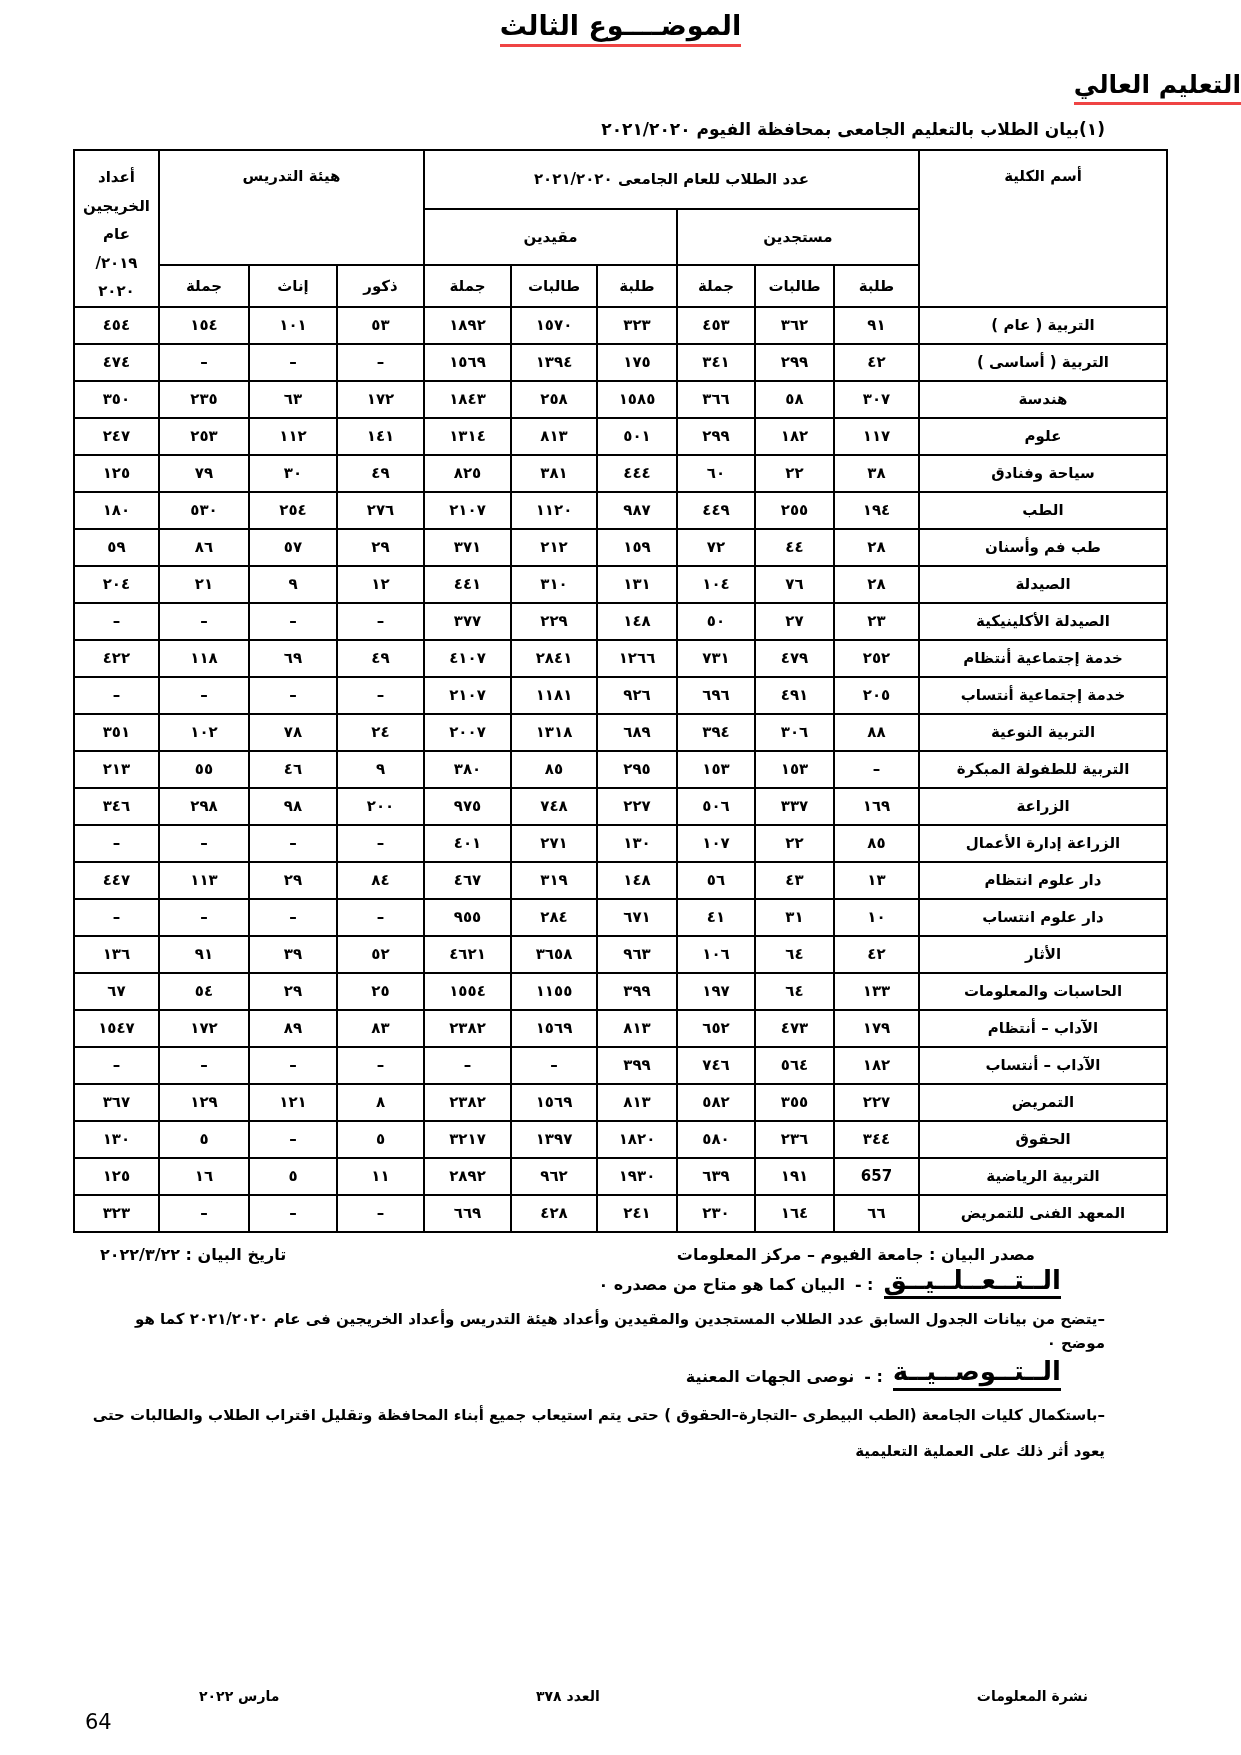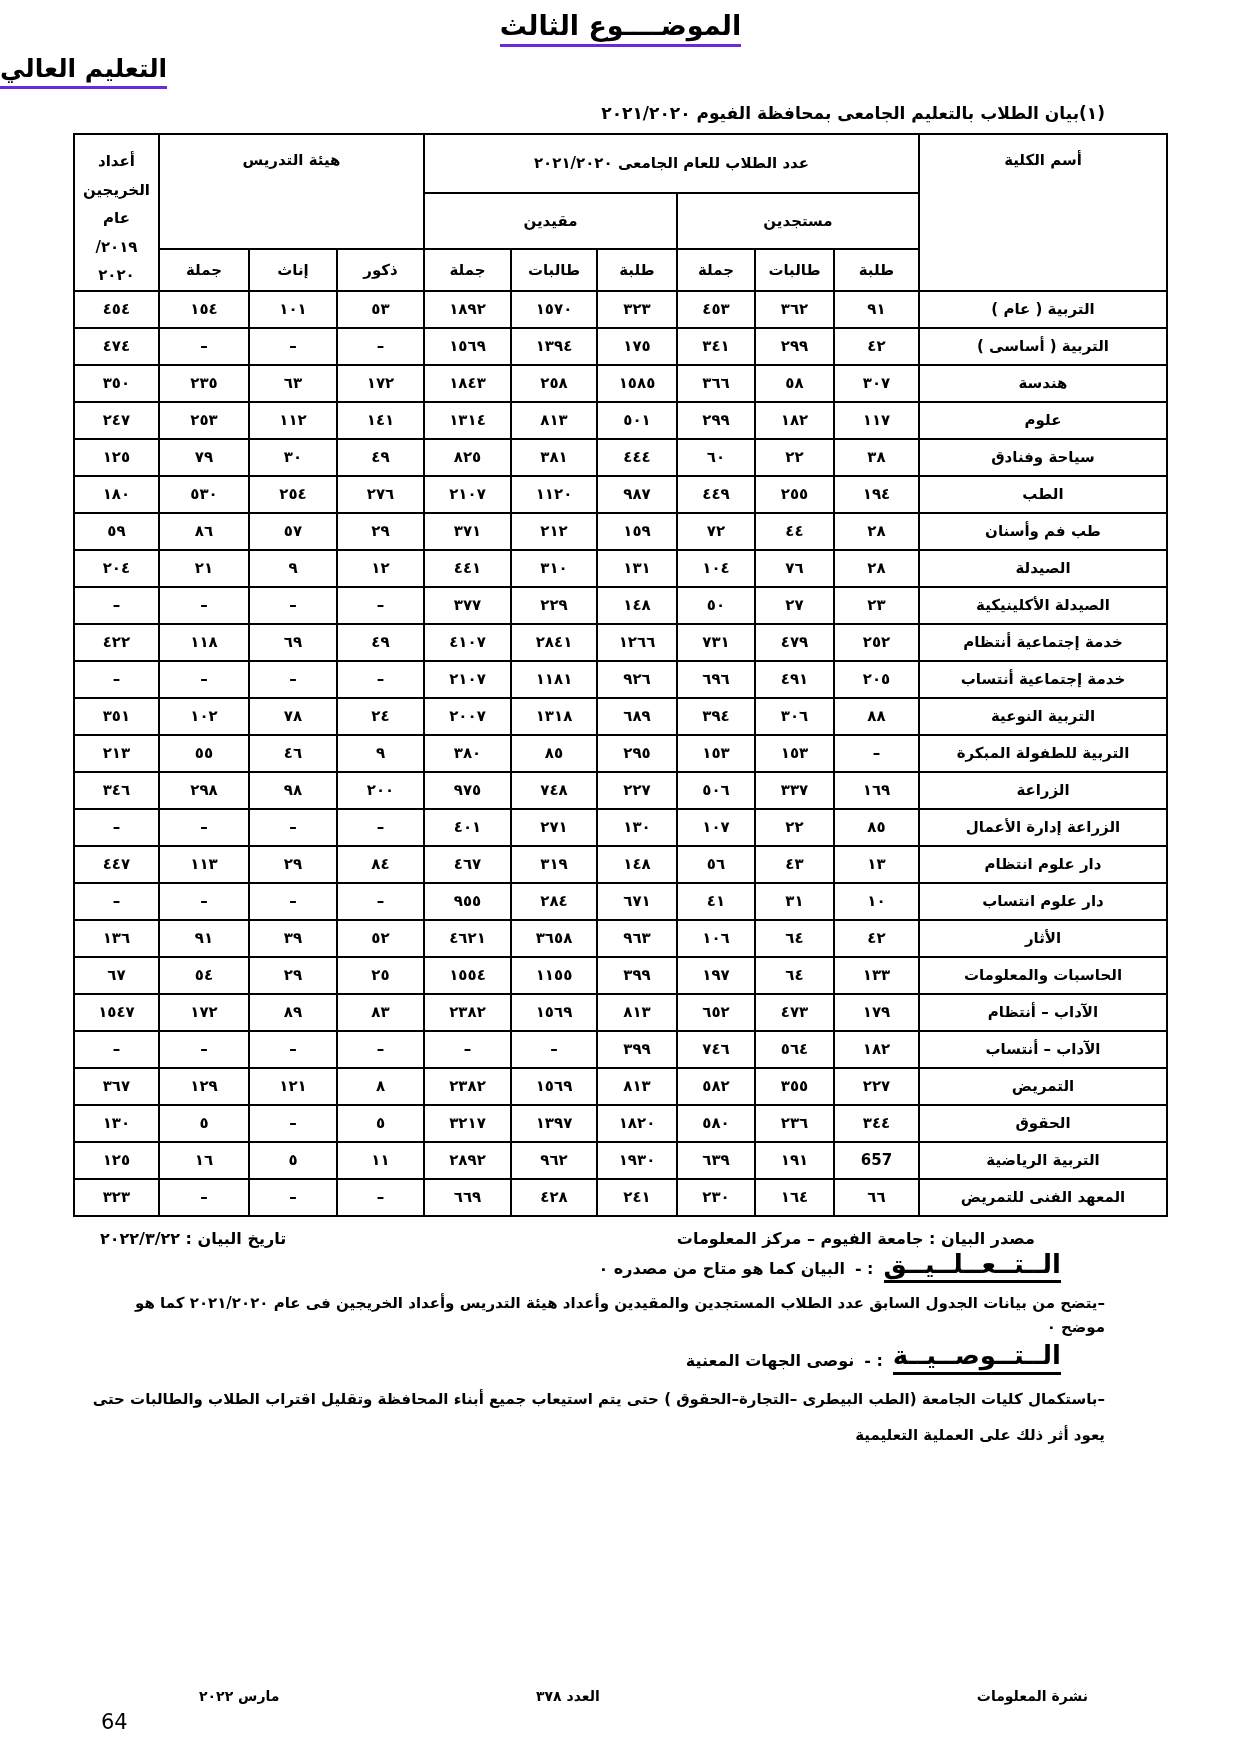--- a/index.html
+++ b/index.html
@@ -5,22 +5,22 @@
   * { box-sizing: border-box; }
   html, body { margin: 0; padding: 0; background: #ffffff; }
   .page {
     width: 1241px; height: 1755px; position: relative; overflow: hidden;
     background: #ffffff; color: #000;
     direction: rtl;
     font-family: "DejaVu Sans", "Liberation Sans", sans-serif;
     font-weight: bold;
   }
   .title { padding-top: 10px; text-align: center; font-size: 27px; }
-  .title span, .subtitle span { display: inline-block; border-bottom: 3px solid #6d28d9; padding-bottom: 3px; }
-  .subtitle { margin-top: 7px; text-align: left; font-size: 25px; }
+  .title span, .subtitle span { display: inline-block; border-bottom: 3px solid #ef4444; padding-bottom: 3px; }
+  .subtitle { margin-top: 23px; text-align: right; font-size: 25px; }
   .caption { margin-top: 14px; padding-left: 0; padding-right: 136px; font-size: 17px; }
 
   table.data-table {
     margin: 10px 73px 0 auto;
     width: 1093px;
     border-collapse: collapse;
     table-layout: fixed;
   }
   .data-table th, .data-table td {
     border: 2px solid #000;
@@ -44,21 +44,21 @@
   .big-head { font-size: 26px; border-bottom: 3px solid #000; padding-bottom: 1px; line-height: 1.15; }
   .sep { font-size: 18px; }
   .inline-note { font-size: 16px; padding-bottom: 5px; }
   .detail { margin-top: 8px; padding: 0 136px 0 90px; font-size: 15px; text-align: right; line-height: 1.6; }
   .rec-detail { margin-top: 6px; padding: 0 136px 0 90px; font-size: 15px; text-align: right; line-height: 2.4; }
 
   .bottombar { position: absolute; top: 1688px; left: 0; right: 0; height: 22px; font-size: 14px; }
   .bottombar .bulletin { position: absolute; right: 153px; }
   .bottombar .issue   { position: absolute; left: 536px; }
   .bottombar .month   { position: absolute; left: 199px; }
-  .pagenum { position: absolute; top: 1710px; left: 85px; direction: ltr; font-size: 21px; font-weight: normal; margin-left: 16px; }
+  .pagenum { position: absolute; top: 1710px; left: 85px; direction: ltr; font-size: 21px; font-weight: normal; }
 </style>
 </head>
 <body>
 
 <div class="page">
 
   <div class="title"><span>الموضــــوع الثالث</span></div>
   <div class="subtitle"><span>التعليم العالي</span></div>
   <div class="caption">(١)بيان الطلاب بالتعليم الجامعى بمحافظة الفيوم ٢٠٢١/٢٠٢٠</div>
 

